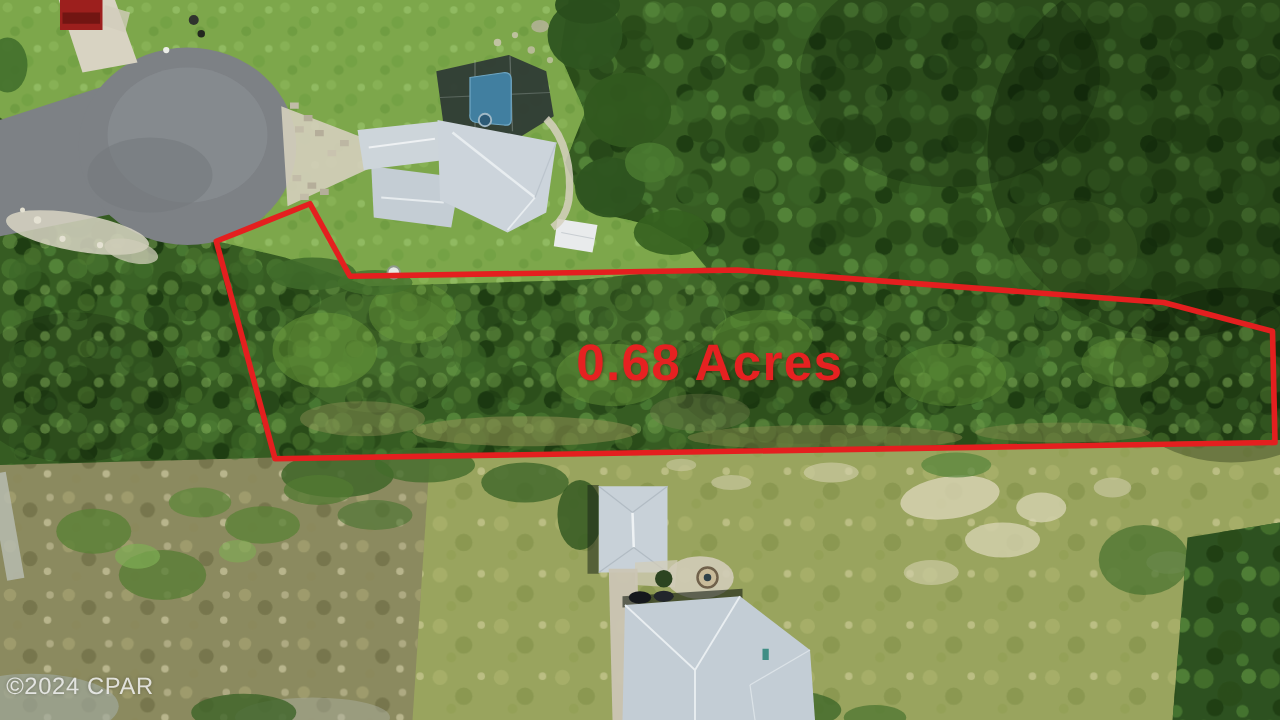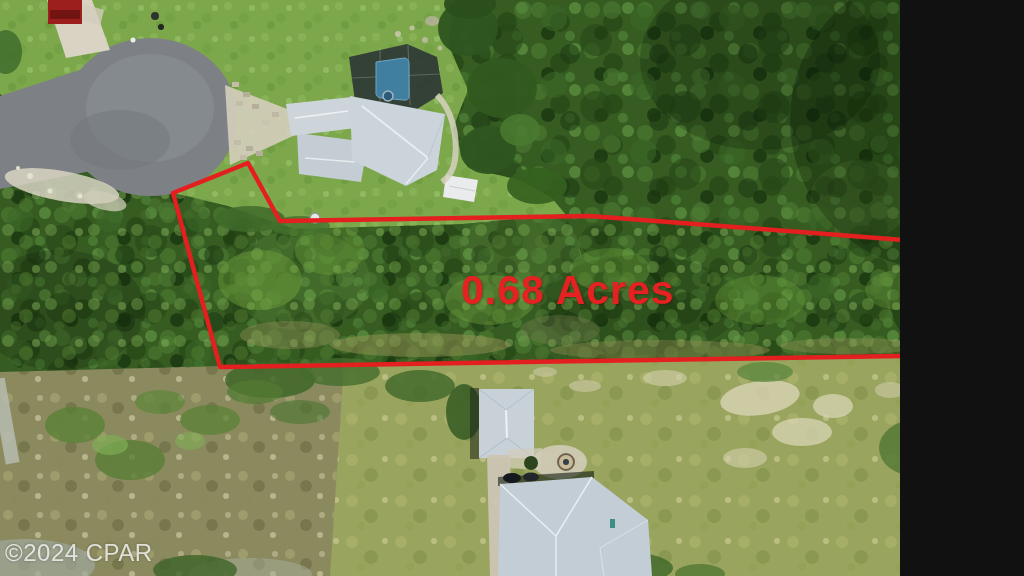--- a/index.html
+++ b/index.html
@@ -1,31 +1,31 @@
 <!DOCTYPE html>
 <html><head>
 <meta charset="utf-8">
 <style>
   html,body{margin:0;padding:0;background:#111;}
   .photo{
-    position:relative;width:900px;height:576px;overflow:hidden;
+    position:relative;width:1024px;height:576px;overflow:hidden;
     background:#365c22;
     font-family:"Liberation Sans", sans-serif;
   }
   .photo svg{position:absolute;left:0;top:0;}
   .acreage-label{
     position:absolute;left:461px;top:267px;
     font-size:41px;font-weight:bold;letter-spacing:1px;
     color:#e62121;
     text-shadow:1px 1px 2px rgba(70,0,0,.35);
     white-space:nowrap;user-select:none;
   }
   .watermark{
     position:absolute;left:5px;top:539px;
-    font-size:24px;font-weight:400;letter-spacing:.5px;
+    font-size:19px;font-weight:400;letter-spacing:.5px;
     color:rgba(248,248,248,.82);
     text-shadow:0 0 3px rgba(0,0,0,.30);
     white-space:nowrap;user-select:none;
   }
 </style>
 </head>
 <body>
 
 <div class="photo">
 

